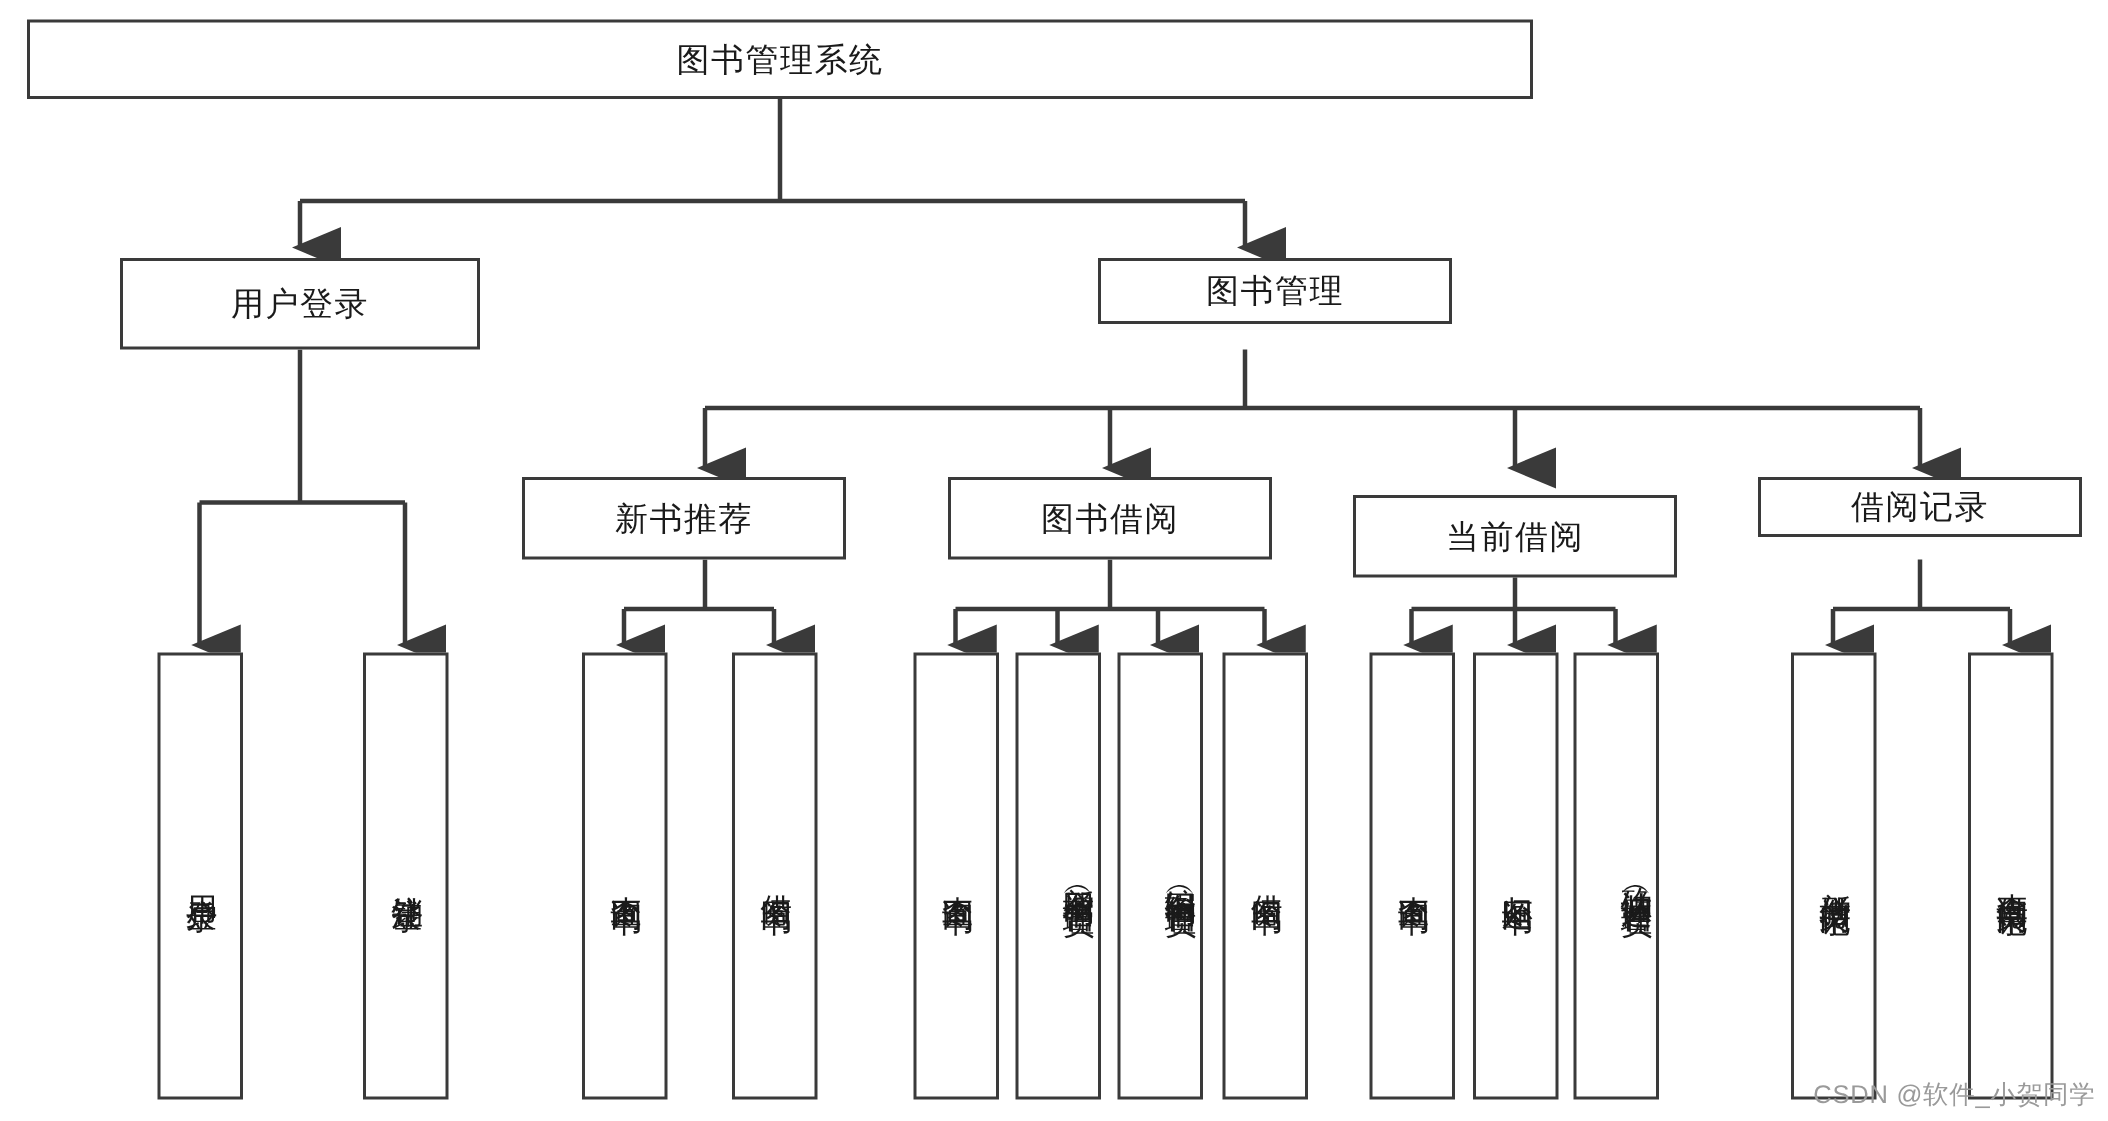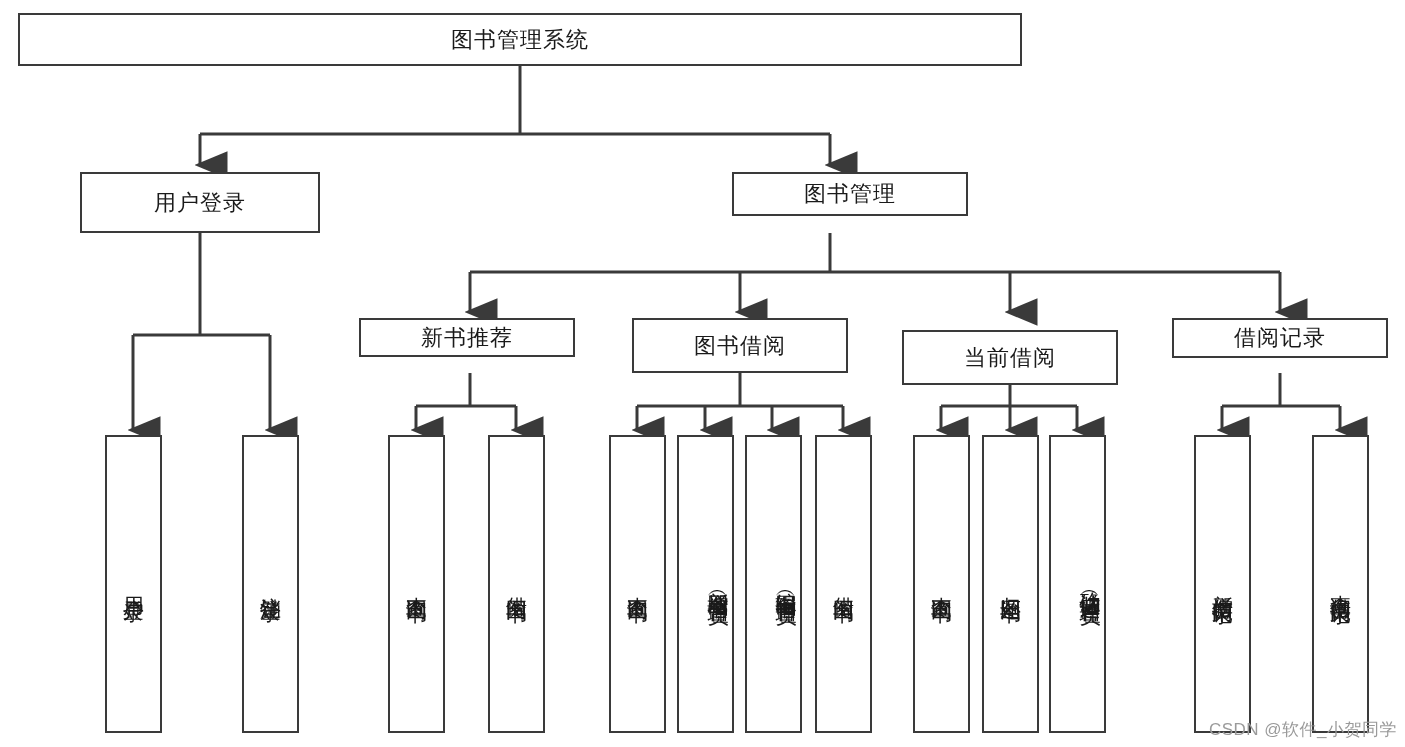--- a/index.html
+++ b/index.html
@@ -128,21 +128,21 @@
     <span>图书管理系统</span>
   </div>
 
   <div class="node horiz" style="left:80px; top:172px; width:240px; height:61px;">
     <span>用户登录</span>
   </div>
   <div class="node horiz" style="left:712px; top:172px; width:236px; height:44px;margin-left:20px;">
     <span>图书管理</span>
   </div>
 
-  <div class="node horiz" style="left:359px; top:318px; width:216px; height:39px;justify-content:center;">
+  <div class="node horiz" style="left:348px; top:318px; width:216px; height:55px;justify-content:center;">
     <span>新书推荐</span>
   </div>
   <div class="node horiz" style="left:632px; top:318px; width:216px; height:55px;">
     <span>图书借阅</span>
   </div>
   <div class="node horiz" style="left:902px; top:330px; width:216px; height:55px;">
     <span>当前借阅</span>
   </div>
   <div class="node horiz" style="left:1172px; top:318px; width:216px; height:40px;">
     <span>借阅记录</span>

